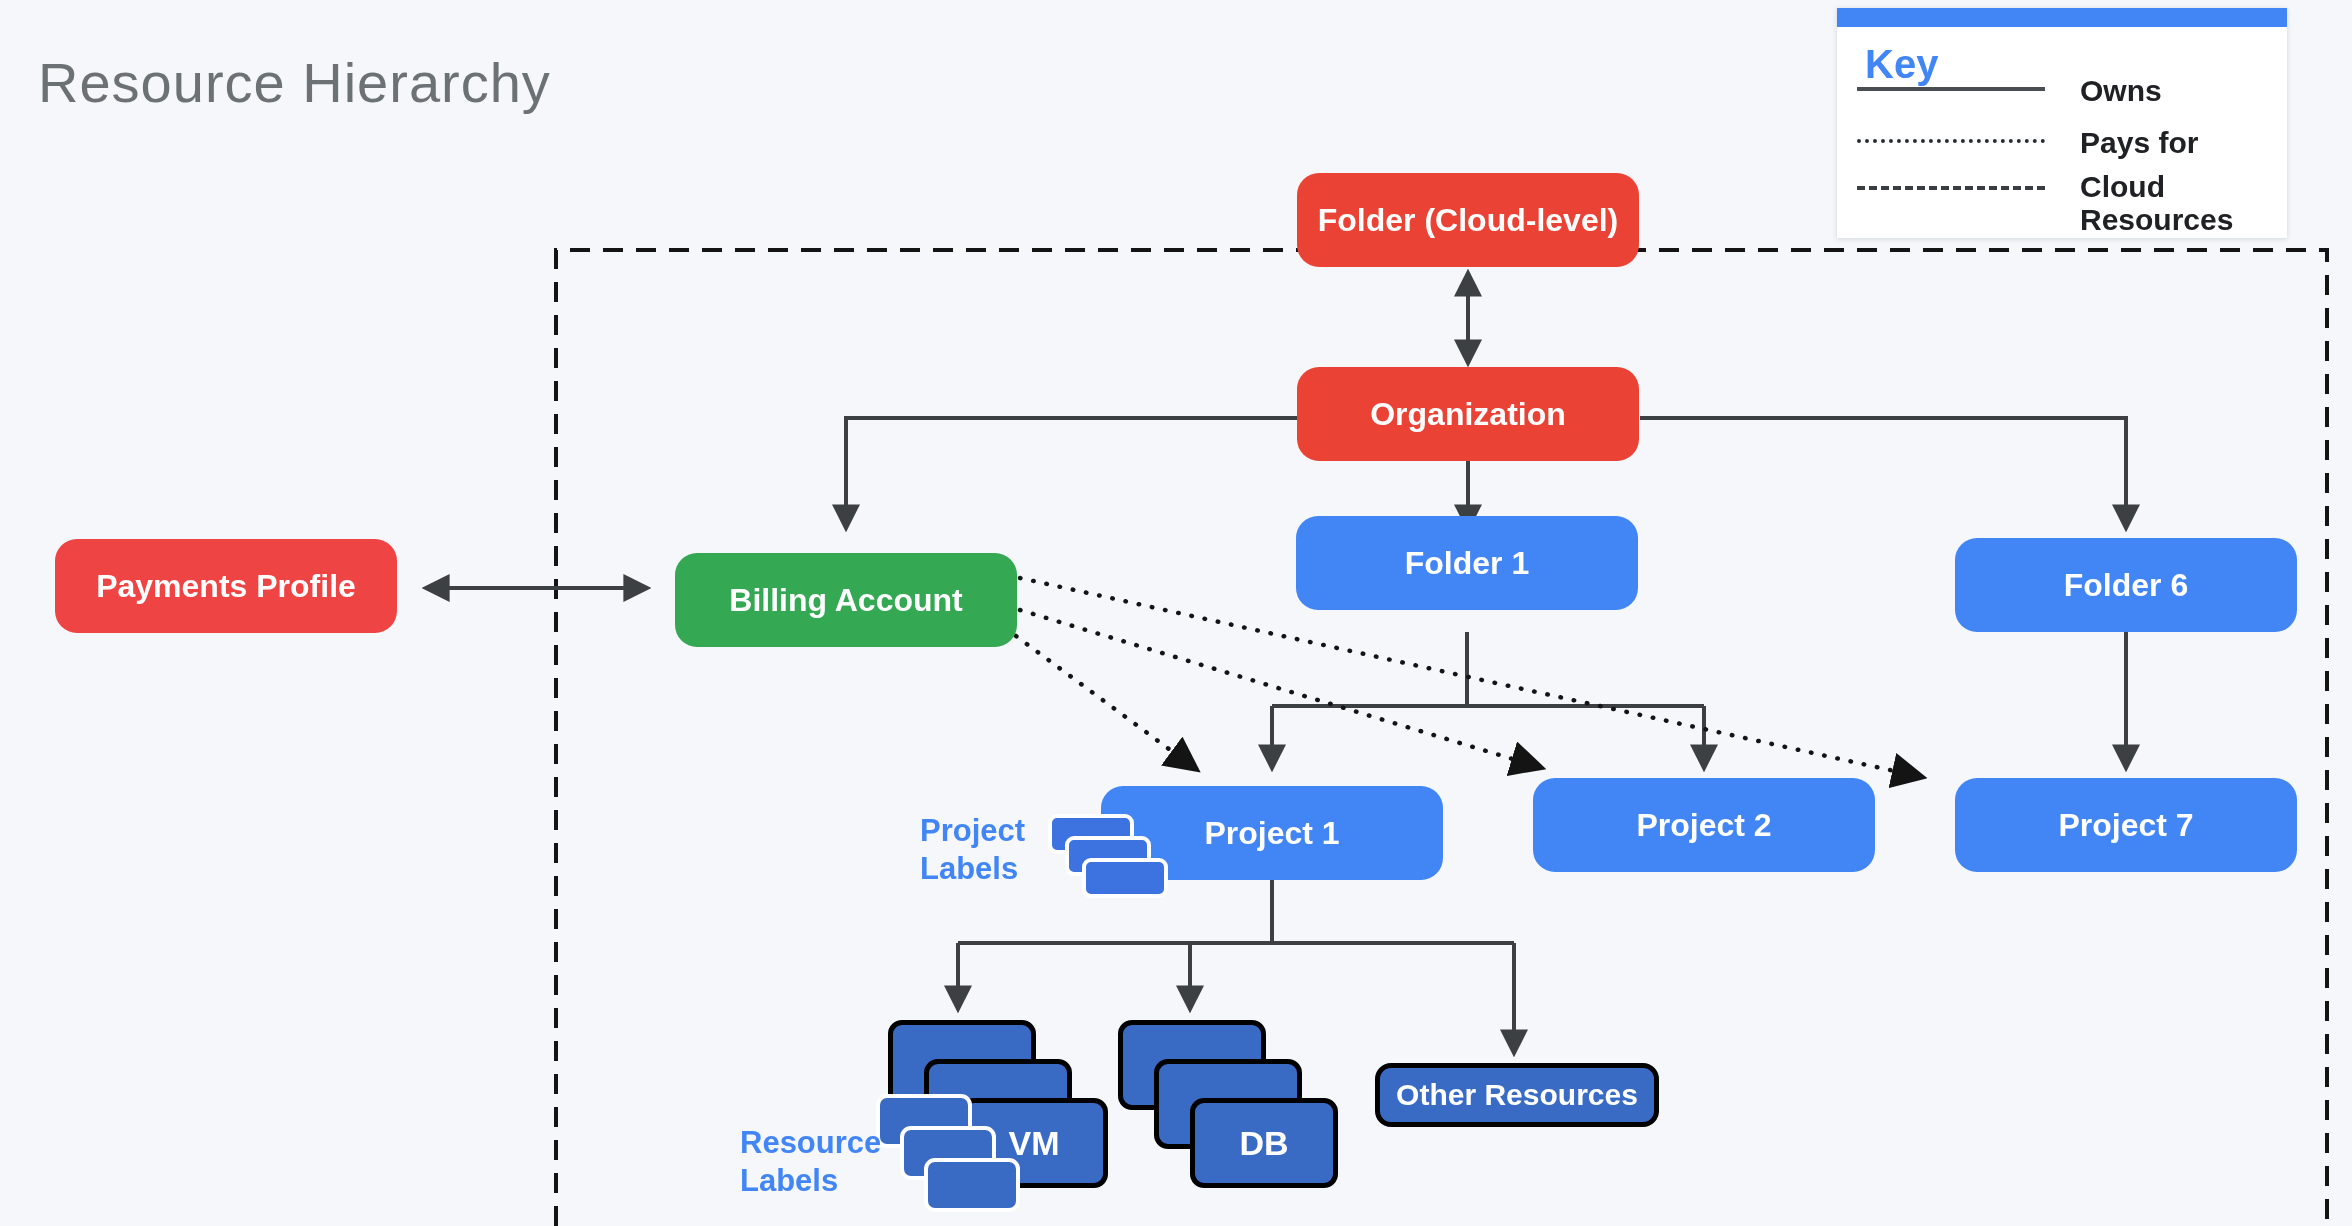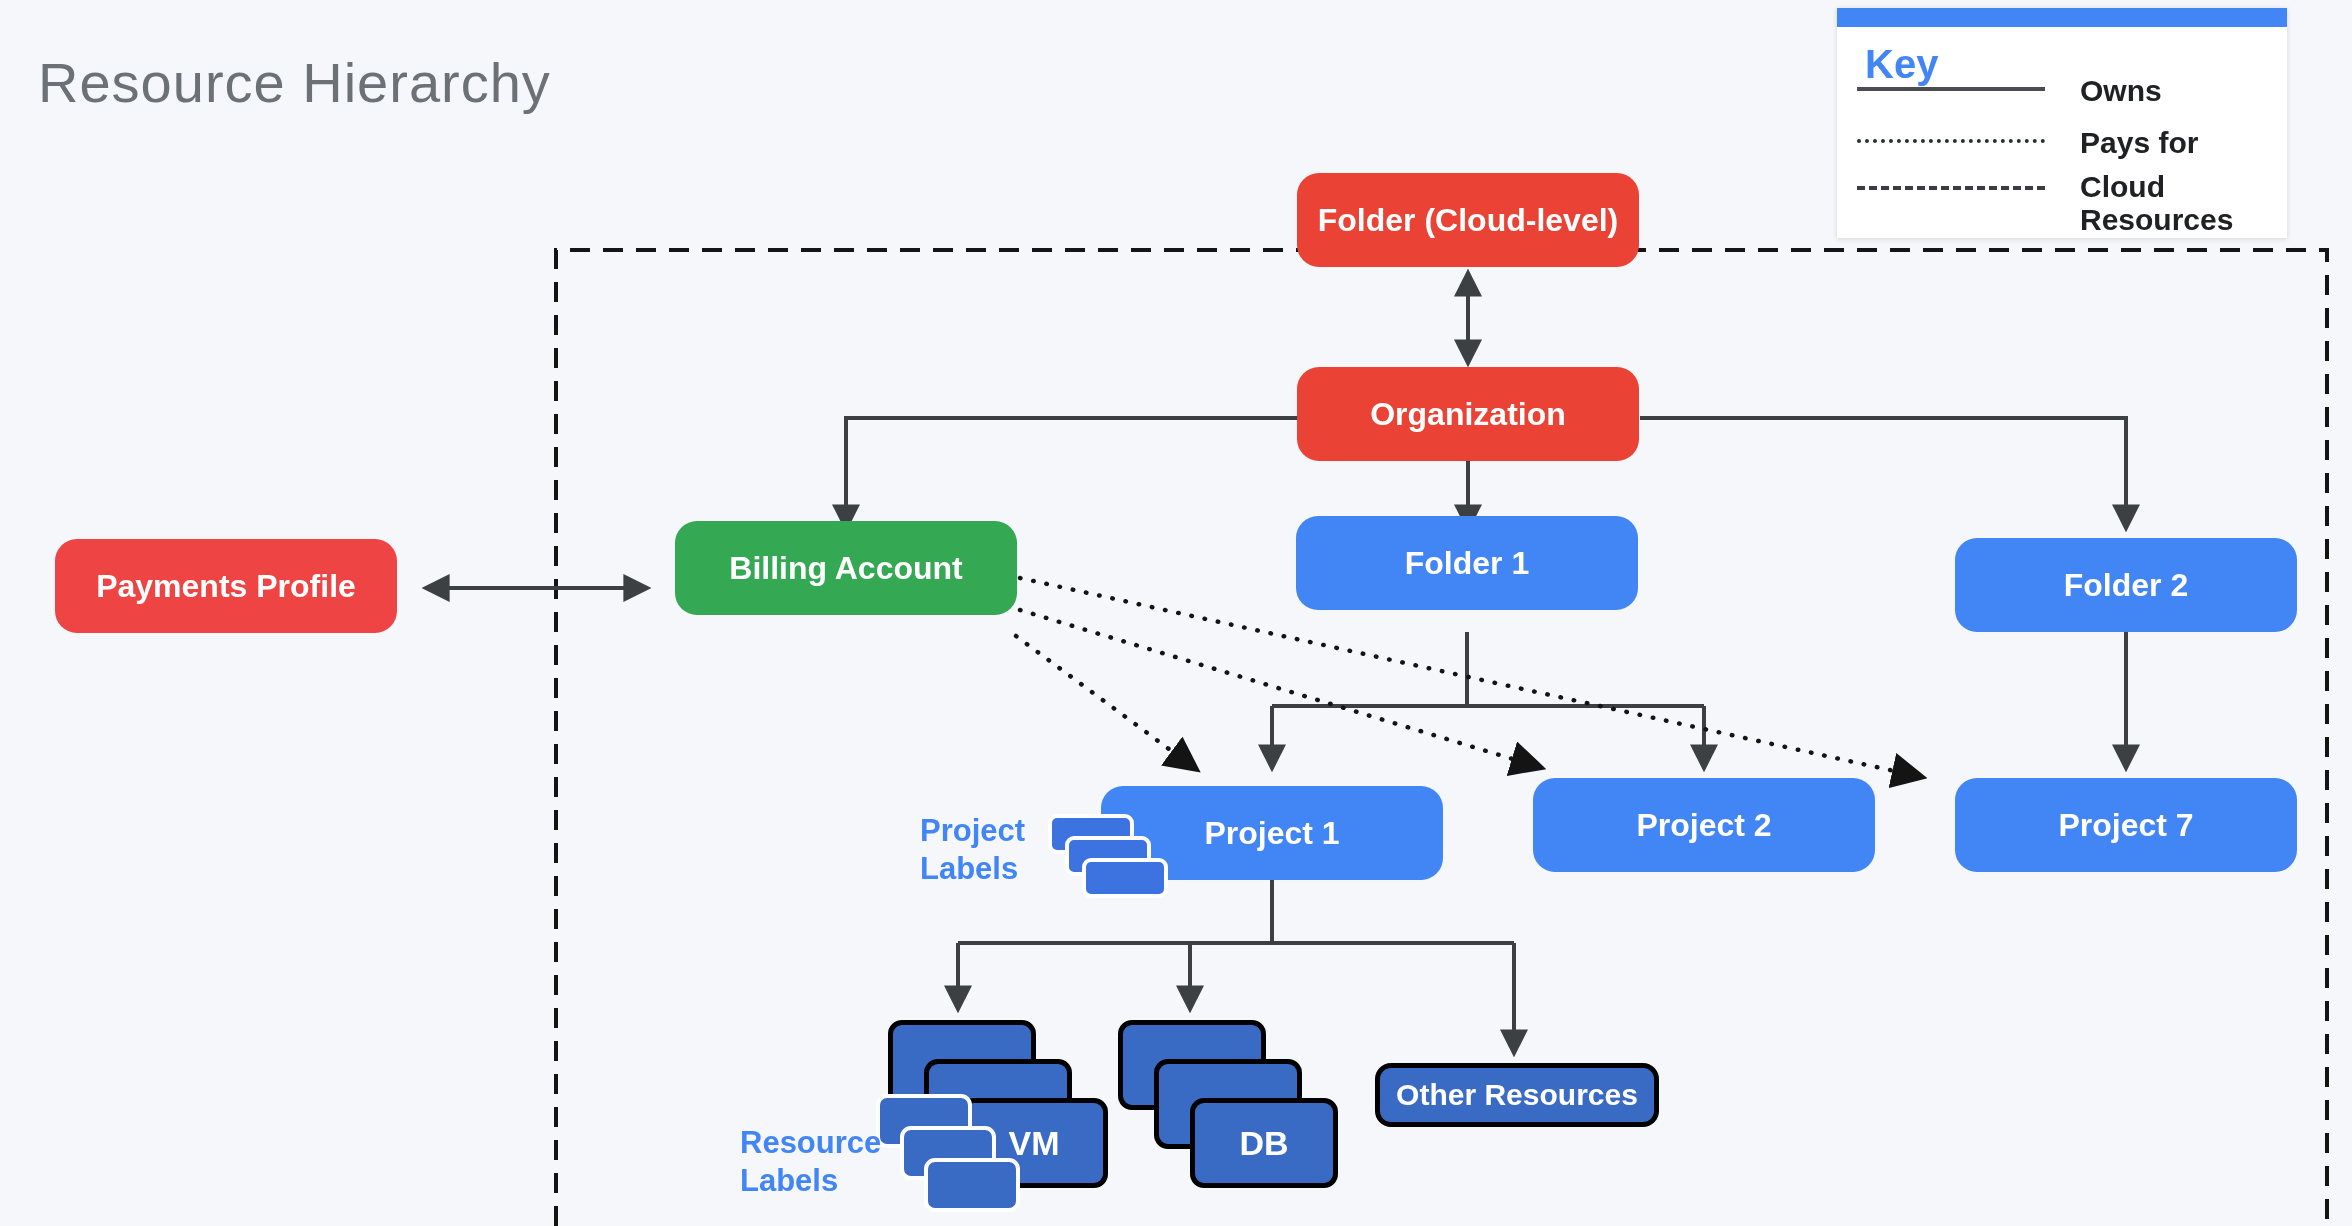--- a/index.html
+++ b/index.html
@@ -20,21 +20,21 @@
     width:342px;height:94px;white-space:nowrap;
   }
   .red{background:#EA4335;}
   .yellow{background:#ef4444;}
   .green{background:#34A853;}
   .blue{background:#4285F4;}
 
   #node-domain{left:1297px;top:173px;}
   #node-organization{left:1297px;top:367px;}
   #node-payments{left:55px;top:539px;}
-  #node-billing{left:675px;top:521px;align-items:center;}
+  #node-billing{left:675px;top:553px;align-items:center;}
   #node-folder1{left:1296px;top:516px;}
   #node-folder2{left:1955px;top:538px;}
   #node-project1{left:1101px;top:778px;margin-top:8px;}
   #node-project2{left:1533px;top:778px;}
   #node-project3{left:1955px;top:778px;}
 
   
   .card{
     position:absolute;background:#3A6BC4;border:5px solid #000000;
     border-radius:14px;box-sizing:border-box;display:flex;align-items:center;
@@ -129,21 +129,21 @@
   <div class="node yellow" id="node-payments">
     <span>Payments Profile</span>
   </div>
   <div class="node green" id="node-billing">
     <span>Billing Account</span>
   </div>
   <div class="node blue" id="node-folder1">
     <span>Folder 1</span>
   </div>
   <div class="node blue" id="node-folder2">
-    <span>Folder 2</span>
+    <span>Folder 6</span>
   </div>
   <div class="node blue" id="node-project1">
     <span>Project 1</span>
   </div>
   <div class="node blue" id="node-project2">
     <span>Project 2</span>
   </div>
   <div class="node blue" id="node-project3">
     <span>Project 7</span>
   </div>

